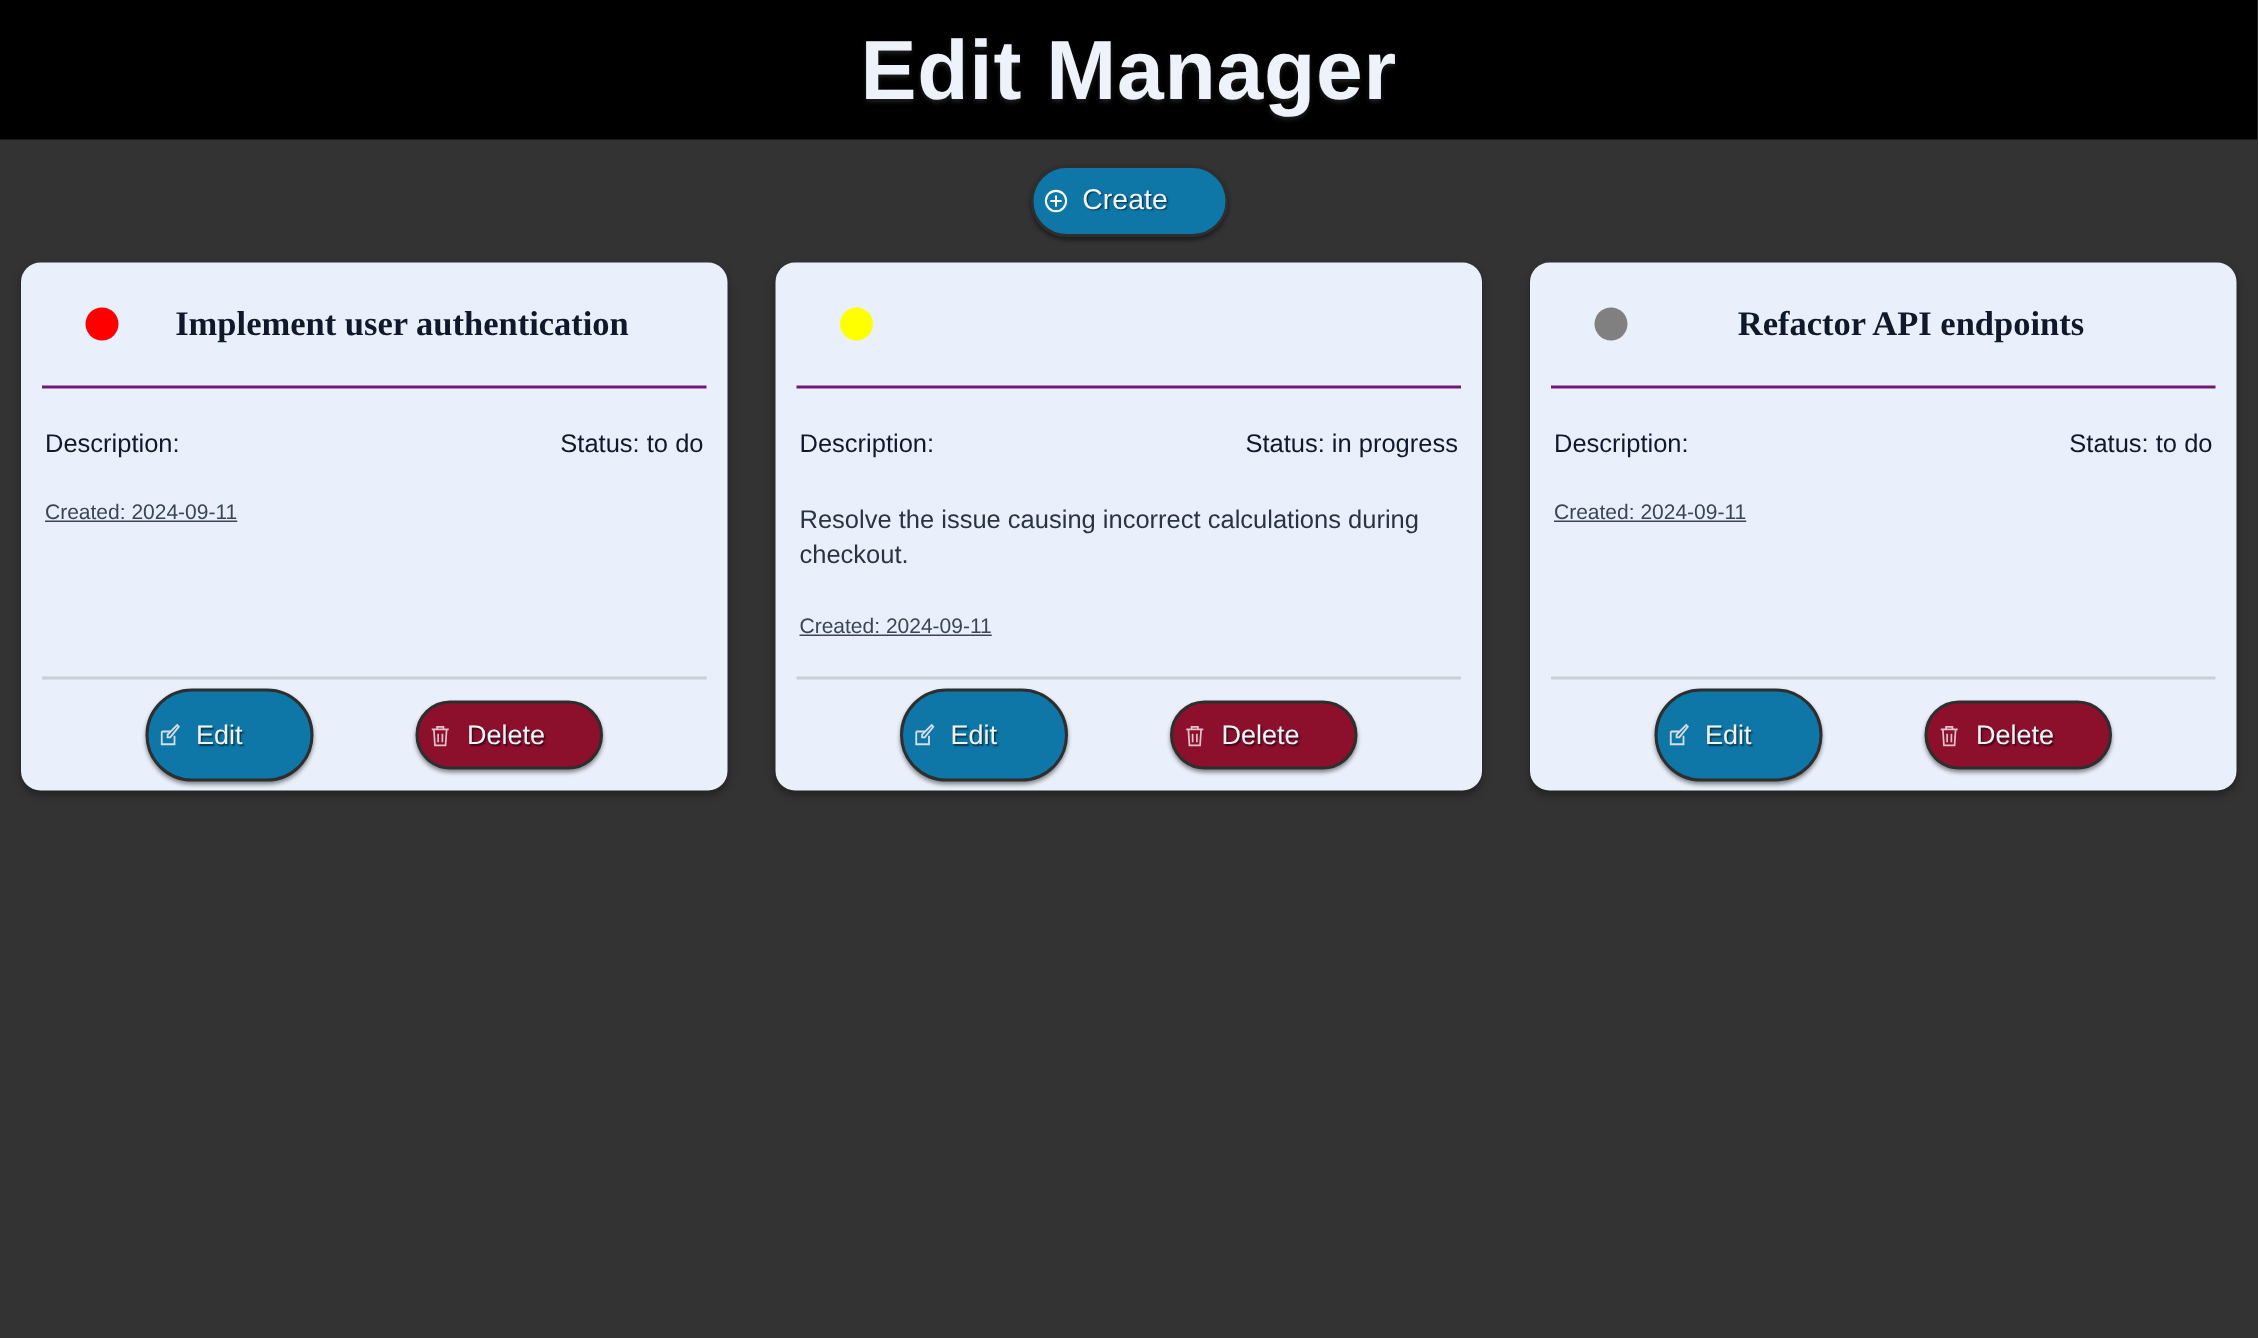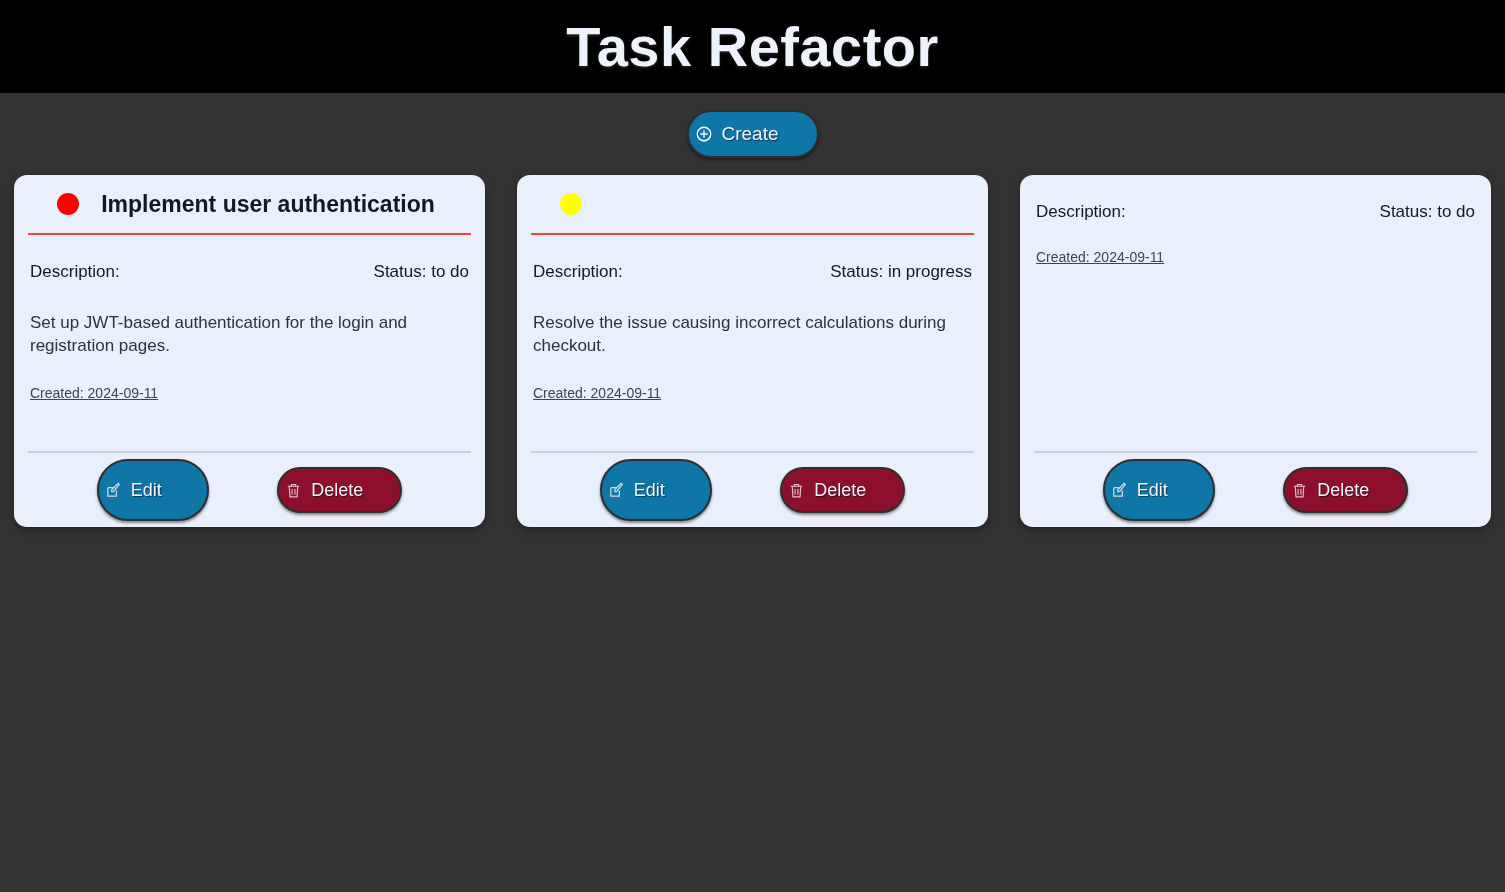--- a/index.html
+++ b/index.html
@@ -75,23 +75,24 @@
     padding: 0 14px;
     box-shadow: 0 3px 6px rgba(0,0,0,0.35);
     min-height: 352px;
     display: flex;
     flex-direction: column;
   }
 
   .card-head {
     display: flex;
     align-items: center;
-    height: 60px;
-    border-bottom: 2px solid #ef4444;
+    height: 84px;
+    border-bottom: 2px solid #701a75;
     padding: 0 2px;
+    font-family: Liberation Serif, serif;
   }
   .status-dot {
     width: 22px;
     height: 22px;
     border-radius: 50%;
     flex: 0 0 auto;
     margin-left: 27px;
   }
   .card-title {
     flex: 1 1 auto;
@@ -149,21 +150,21 @@
     font-size: 18px;
   }
   .btn-edit .ico, .btn-delete .ico { width: 17px; height: 17px; }
   .ico { display: inline-block; flex: 0 0 auto; }
   .ico svg { display: block; width: 100%; height: 100%; }
 </style>
 </head>
 <body>
 
 <header class="app-header">
-  <h1 class="app-title">Task Refactor</h1>
+  <h1 class="app-title">Edit Manager</h1>
 </header>
 
 <div class="toolbar">
   <button class="btn btn-create">
     <span class="ico">
       <svg viewBox="0 0 24 24" fill="none" stroke="#ffffff" stroke-width="1.8">
         <circle cx="12" cy="12" r="9"></circle>
         <line x1="12" y1="7" x2="12" y2="17"></line>
         <line x1="7" y1="12" x2="17" y2="12"></line>
       </svg>
@@ -176,21 +177,20 @@
 
   <section class="card">
     <div class="card-head">
       <span class="status-dot" style="background: rgb(255, 0, 0);"></span>
       <div class="card-title">Implement user authentication</div>
     </div>
     <div class="card-meta">
       <span>Description:</span>
       <span>Status: to do</span>
     </div>
-    <div class="card-desc">Set up JWT-based authentication for the login and registration pages.</div>
     <div class="card-created">Created: 2024-09-11</div>
     <div class="card-actions">
       <button class="btn btn-edit">
         <span class="ico">
           <svg viewBox="0 0 24 24" fill="none" stroke="#d8dee6" stroke-width="1.7">
             <path d="M4 8v12h12V12"></path>
             <path d="M4 8h8"></path>
             <path d="M20 3.5l-1.5-1.5-9 9v2.5H12z"></path>
           </svg>
         </span>
@@ -241,20 +241,24 @@
             <line x1="10" y1="10" x2="10" y2="18"></line>
             <line x1="14" y1="10" x2="14" y2="18"></line>
           </svg>
         </span>
         <span>Delete</span>
       </button>
     </div>
   </section>
 
   <section class="card">
+    <div class="card-head">
+      <span class="status-dot" style="background: rgb(128, 128, 128);"></span>
+      <div class="card-title">Refactor API endpoints</div>
+    </div>
     <div class="card-meta">
       <span>Description:</span>
       <span>Status: to do</span>
     </div>
     <div class="card-created">Created: 2024-09-11</div>
     <div class="card-actions">
       <button class="btn btn-edit">
         <span class="ico">
           <svg viewBox="0 0 24 24" fill="none" stroke="#d8dee6" stroke-width="1.7">
             <path d="M4 8v12h12V12"></path>

